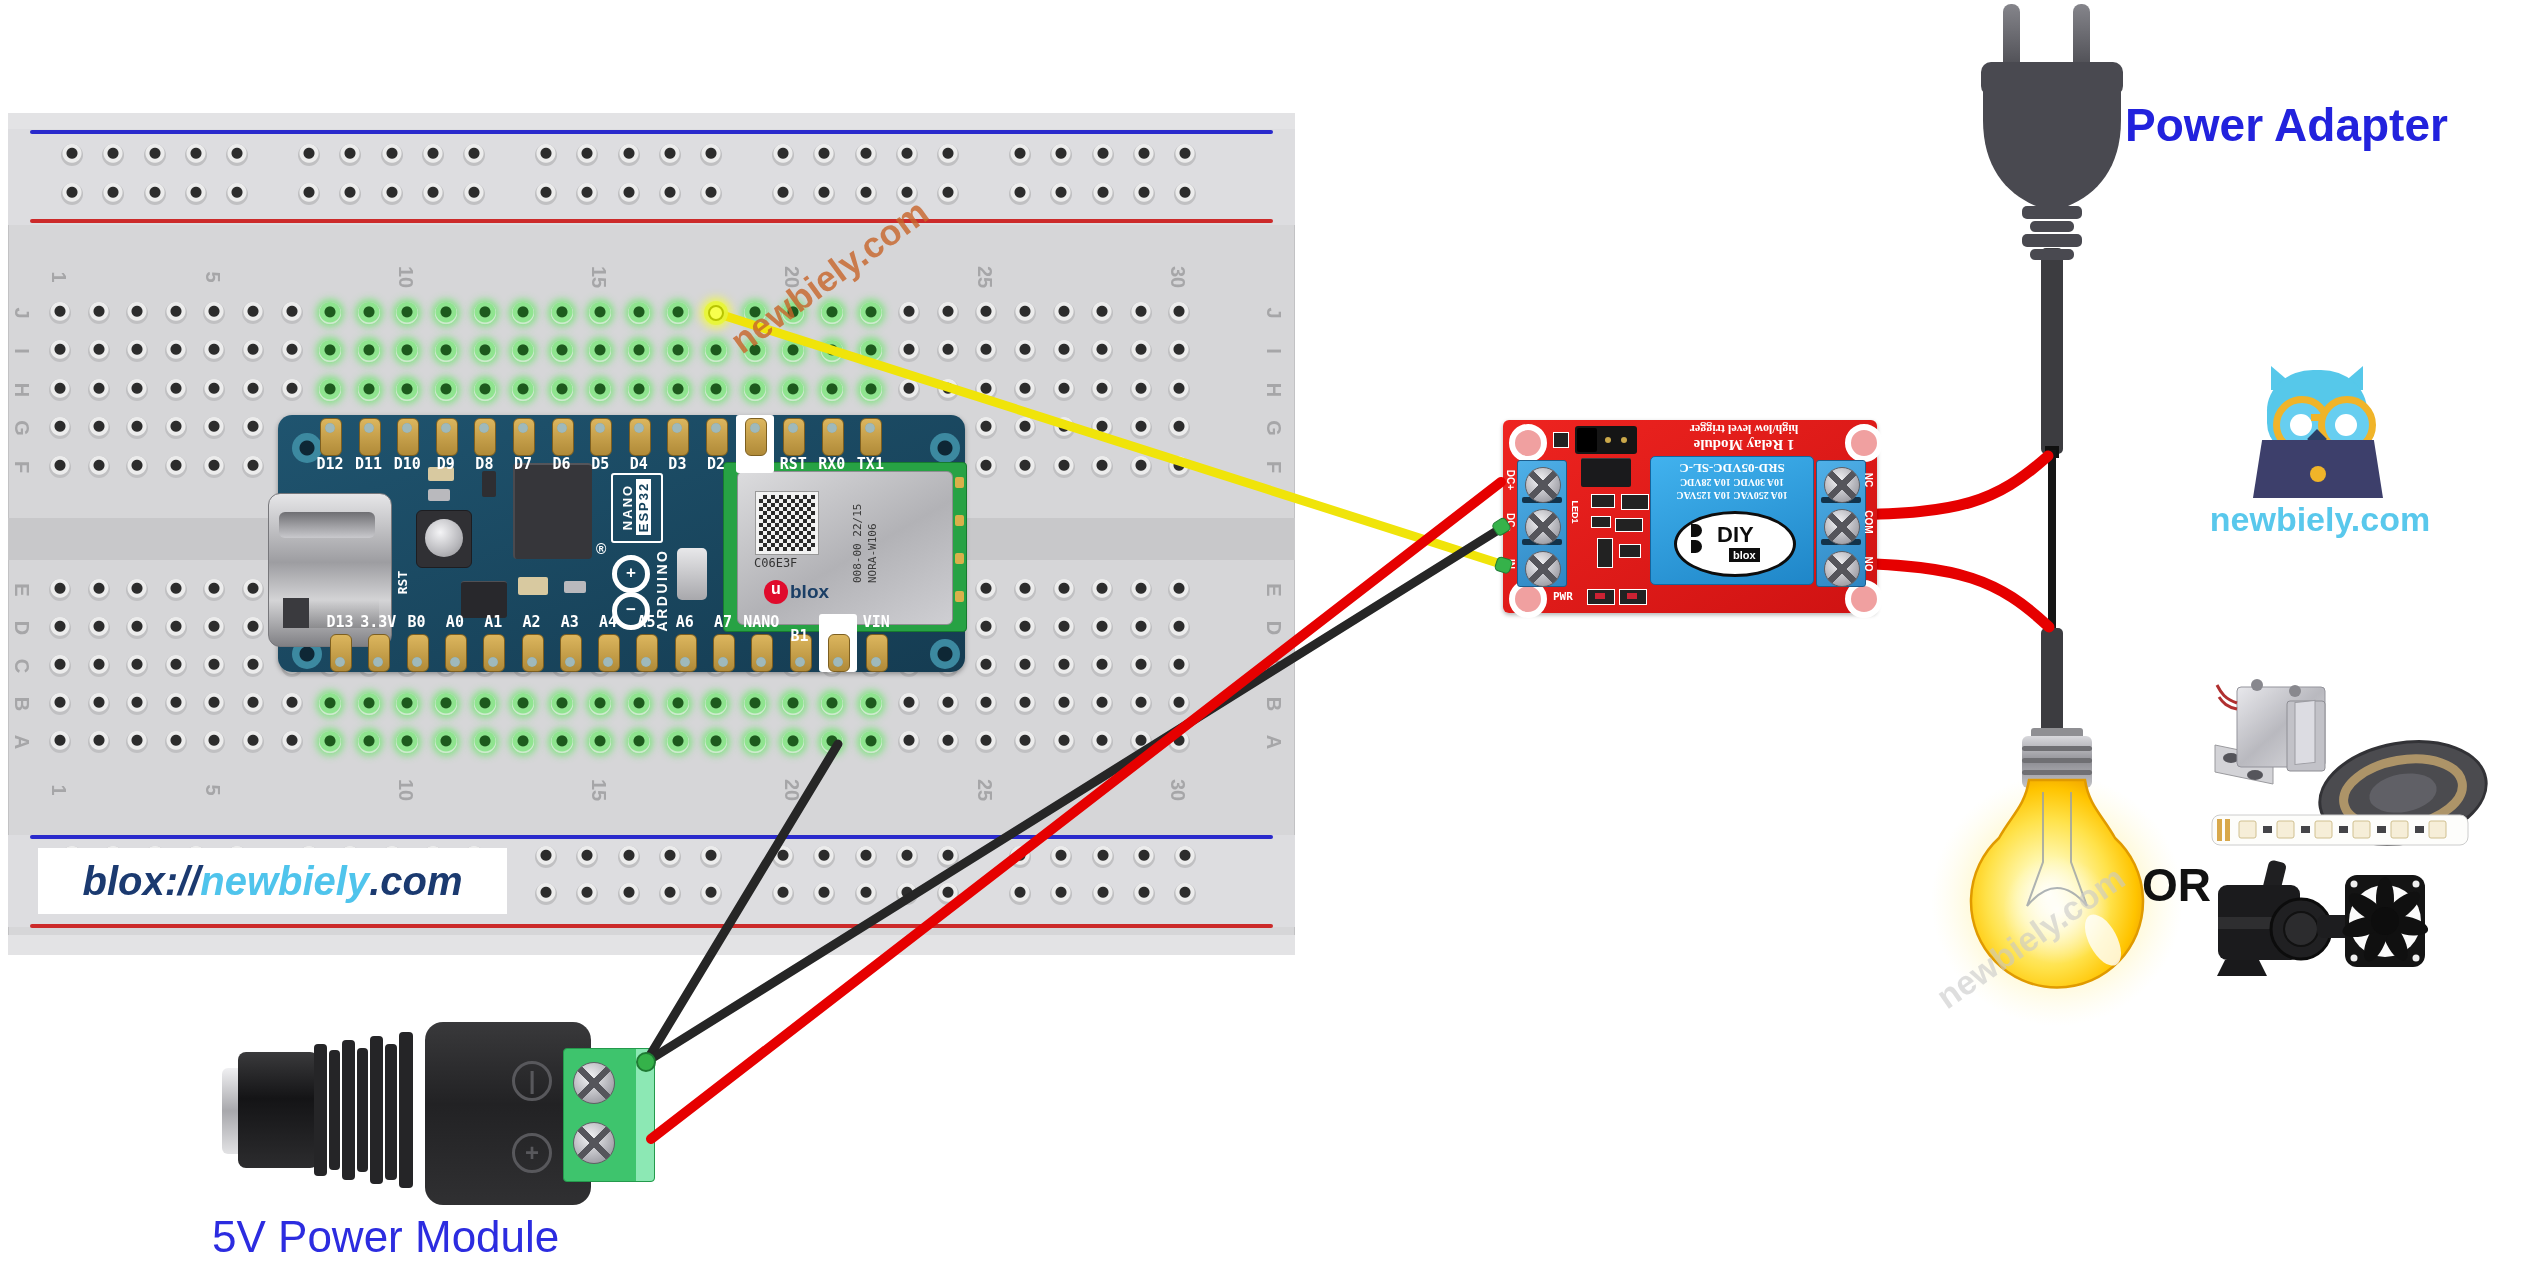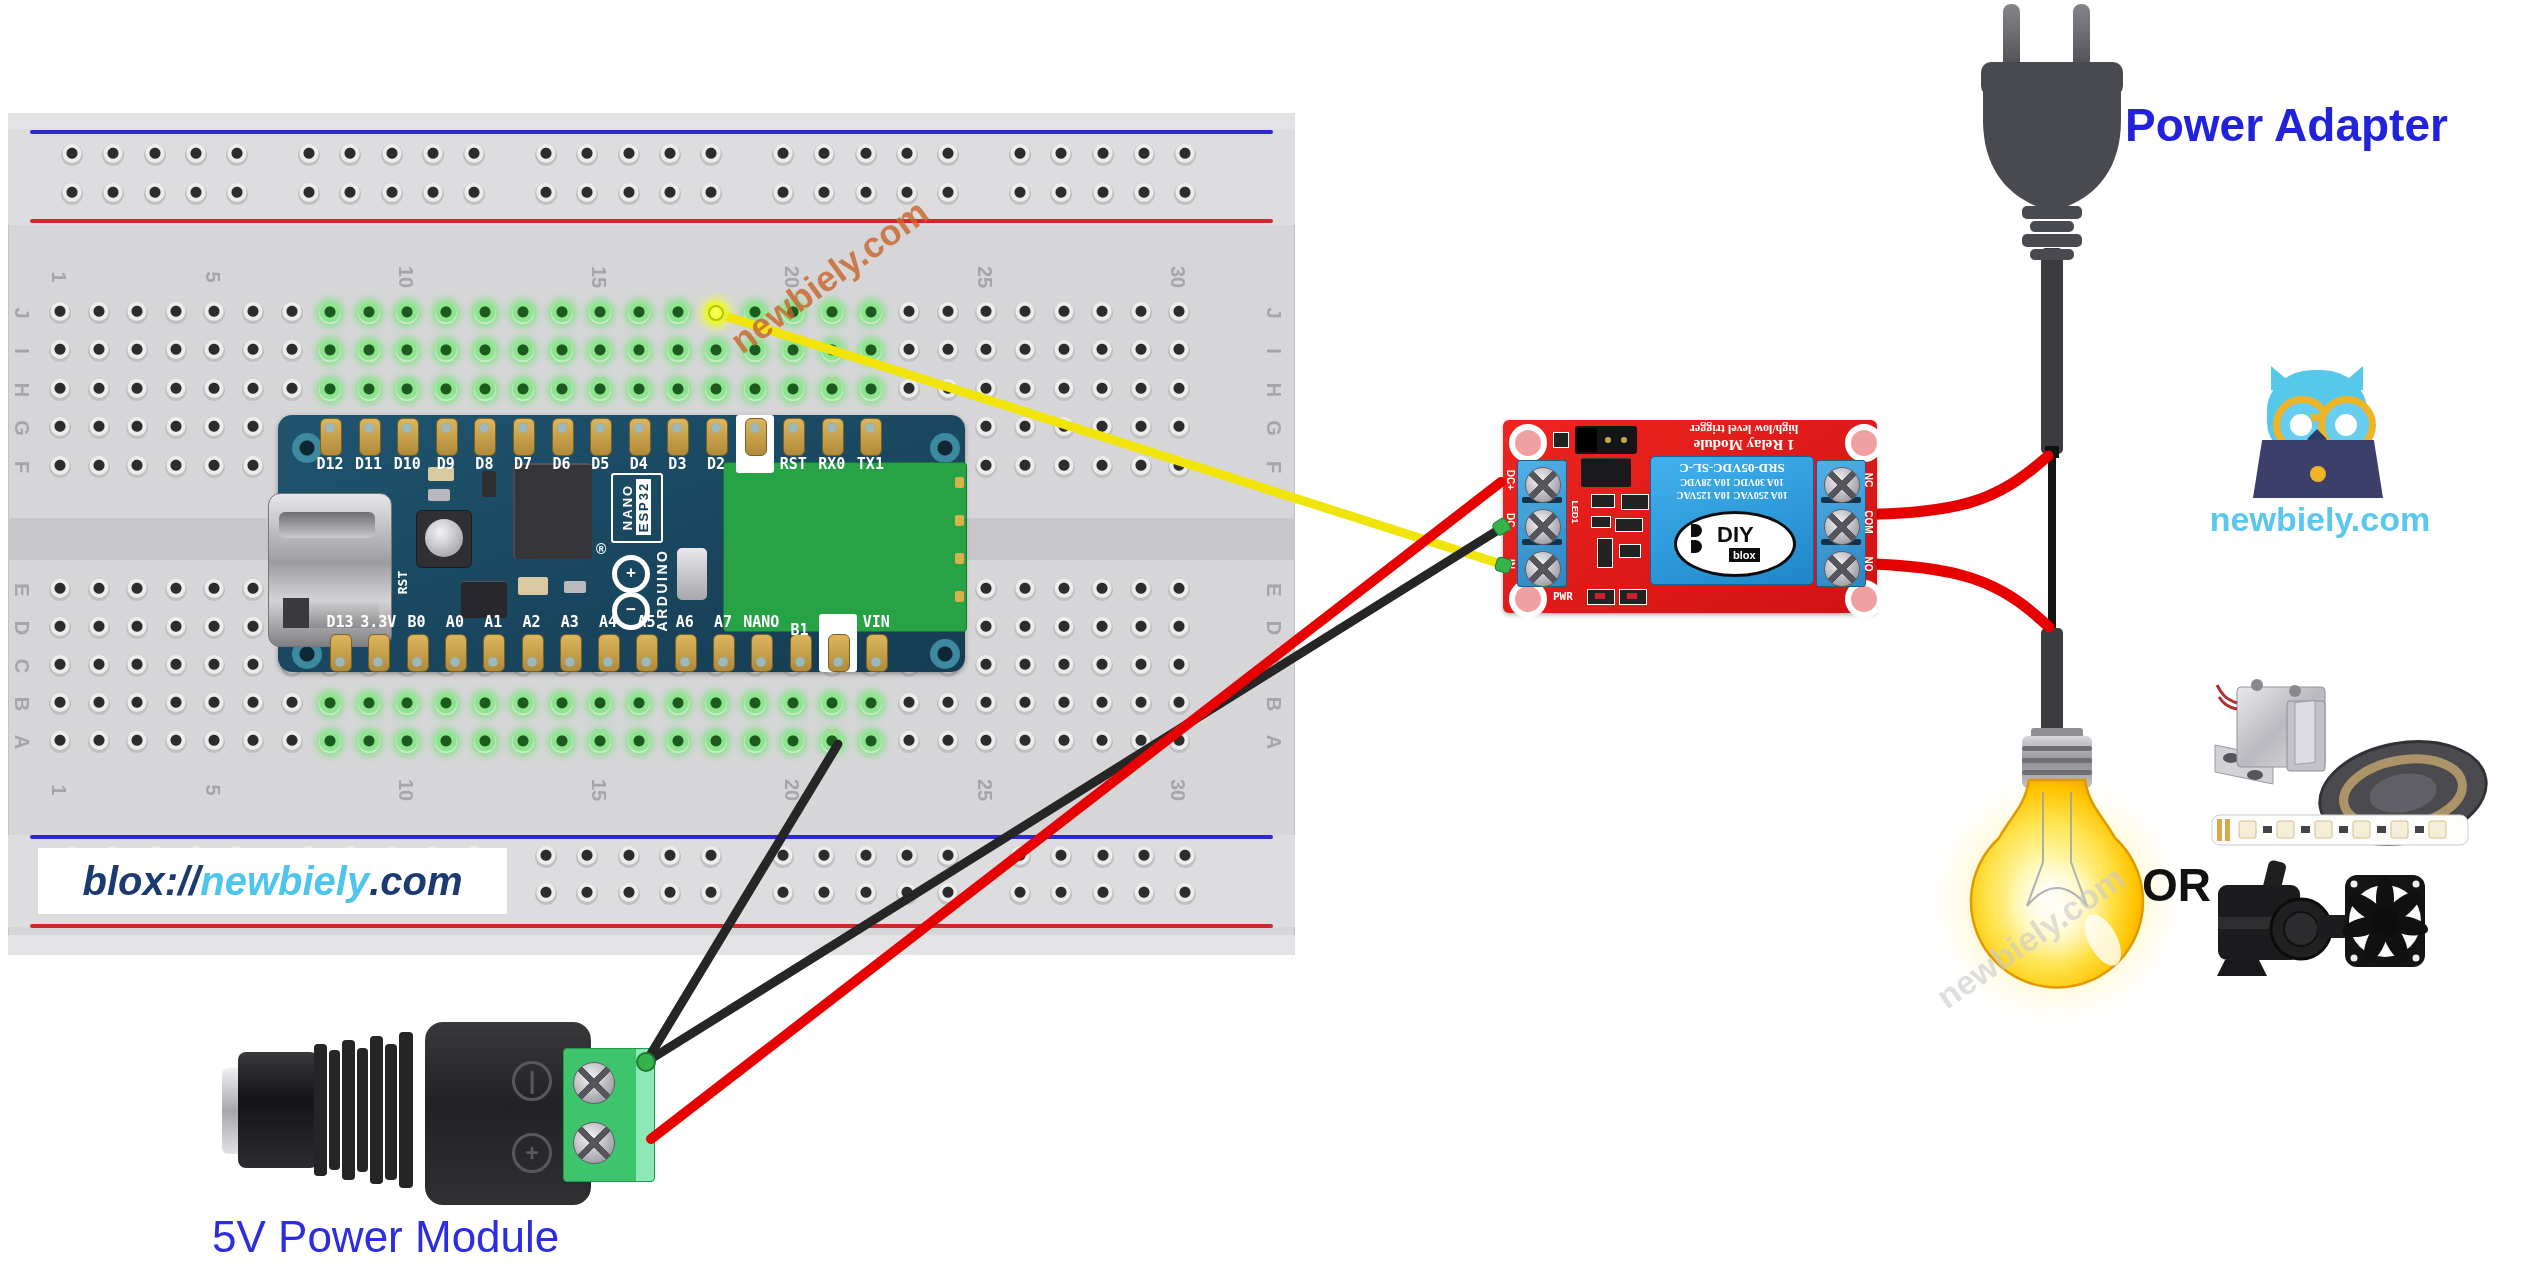--- a/index.html
+++ b/index.html
@@ -653,20 +653,32 @@
     <div class="model-rot">
       <span class="m1">NANO</span>
       <span class="m2">ESP32</span>
     </div>
   </div>
   <div class="ublox">
     <div class="gpad" style="right:2px;top:14px;"></div>
     <div class="gpad" style="right:2px;top:52px;"></div>
     <div class="gpad" style="right:2px;top:90px;"></div>
     <div class="gpad" style="right:2px;top:128px;"></div>
+    <div class="shield">
+      <div class="qr"></div>
+      <div class="code">C06E3F</div>
+      <div class="ub-logo">
+        <span class="ub-u">u</span>
+        <span class="ub-rest">blox</span>
+      </div>
+      <div class="mod-rot">
+        <div>008-00 22/15</div>
+        <div>NORA-W106</div>
+      </div>
+    </div>
   </div>
 <div class="pin pt" style="left: 42px; top: 3px;"></div>
     <div class="pinlab" style="left: 30px; top: 40px;">D12</div>
     <div class="pin pt" style="left: 80.6px; top: 3px;"></div>
     <div class="pinlab" style="left: 68.6px; top: 40px;">D11</div>
     <div class="pin pt" style="left: 119.2px; top: 3px;"></div>
     <div class="pinlab" style="left: 107.2px; top: 40px;">D10</div>
     <div class="pin pt" style="left: 157.8px; top: 3px;"></div>
     <div class="pinlab" style="left: 145.8px; top: 40px;">D9</div>
     <div class="pin pt" style="left: 196.4px; top: 3px;"></div>
@@ -709,21 +721,21 @@
     <div class="pinlab" style="left: 308.1px; top: 198px;">A4</div>
     <div class="pin pb" style="left: 358.4px; top: 219px;"></div>
     <div class="pinlab" style="left: 346.4px; top: 198px;">A5</div>
     <div class="pin pb" style="left: 396.7px; top: 219px;"></div>
     <div class="pinlab" style="left: 384.7px; top: 198px;">A6</div>
     <div class="pin pb" style="left: 435px; top: 219px;"></div>
     <div class="pinlab" style="left: 423px; top: 198px;">A7</div>
     <div class="pin pb" style="left: 473.3px; top: 219px;"></div>
     <div class="pinlab" style="left: 461.3px; top: 198px;">NANO</div>
     <div class="pin pb" style="left: 511.6px; top: 219px;"></div>
-    <div class="pinlab" style="left: 499.6px; top: 206px;">B1</div>
+    <div class="pinlab" style="left: 499.6px; top: 212px;">B1</div>
     <div class="pin-hl" style="left: 540.9px; top: 199px;"></div>
     <div class="pin pb" style="left: 549.9px; top: 219px;"></div>
     <div class="pin pb" style="left: 588.2px; top: 219px;"></div>
     <div class="pinlab" style="left: 576.2px; top: 198px;">VIN</div>
   </div>
 
 <svg class="abs" style="left:0;top:0;z-index:3;" width="2538" height="1283" viewBox="0 0 2538 1283">
   <defs>
     <linearGradient id="prongG" x1="0" y1="0" x2="0" y2="1">
       <stop offset="0" stop-color="#85858b"></stop>

